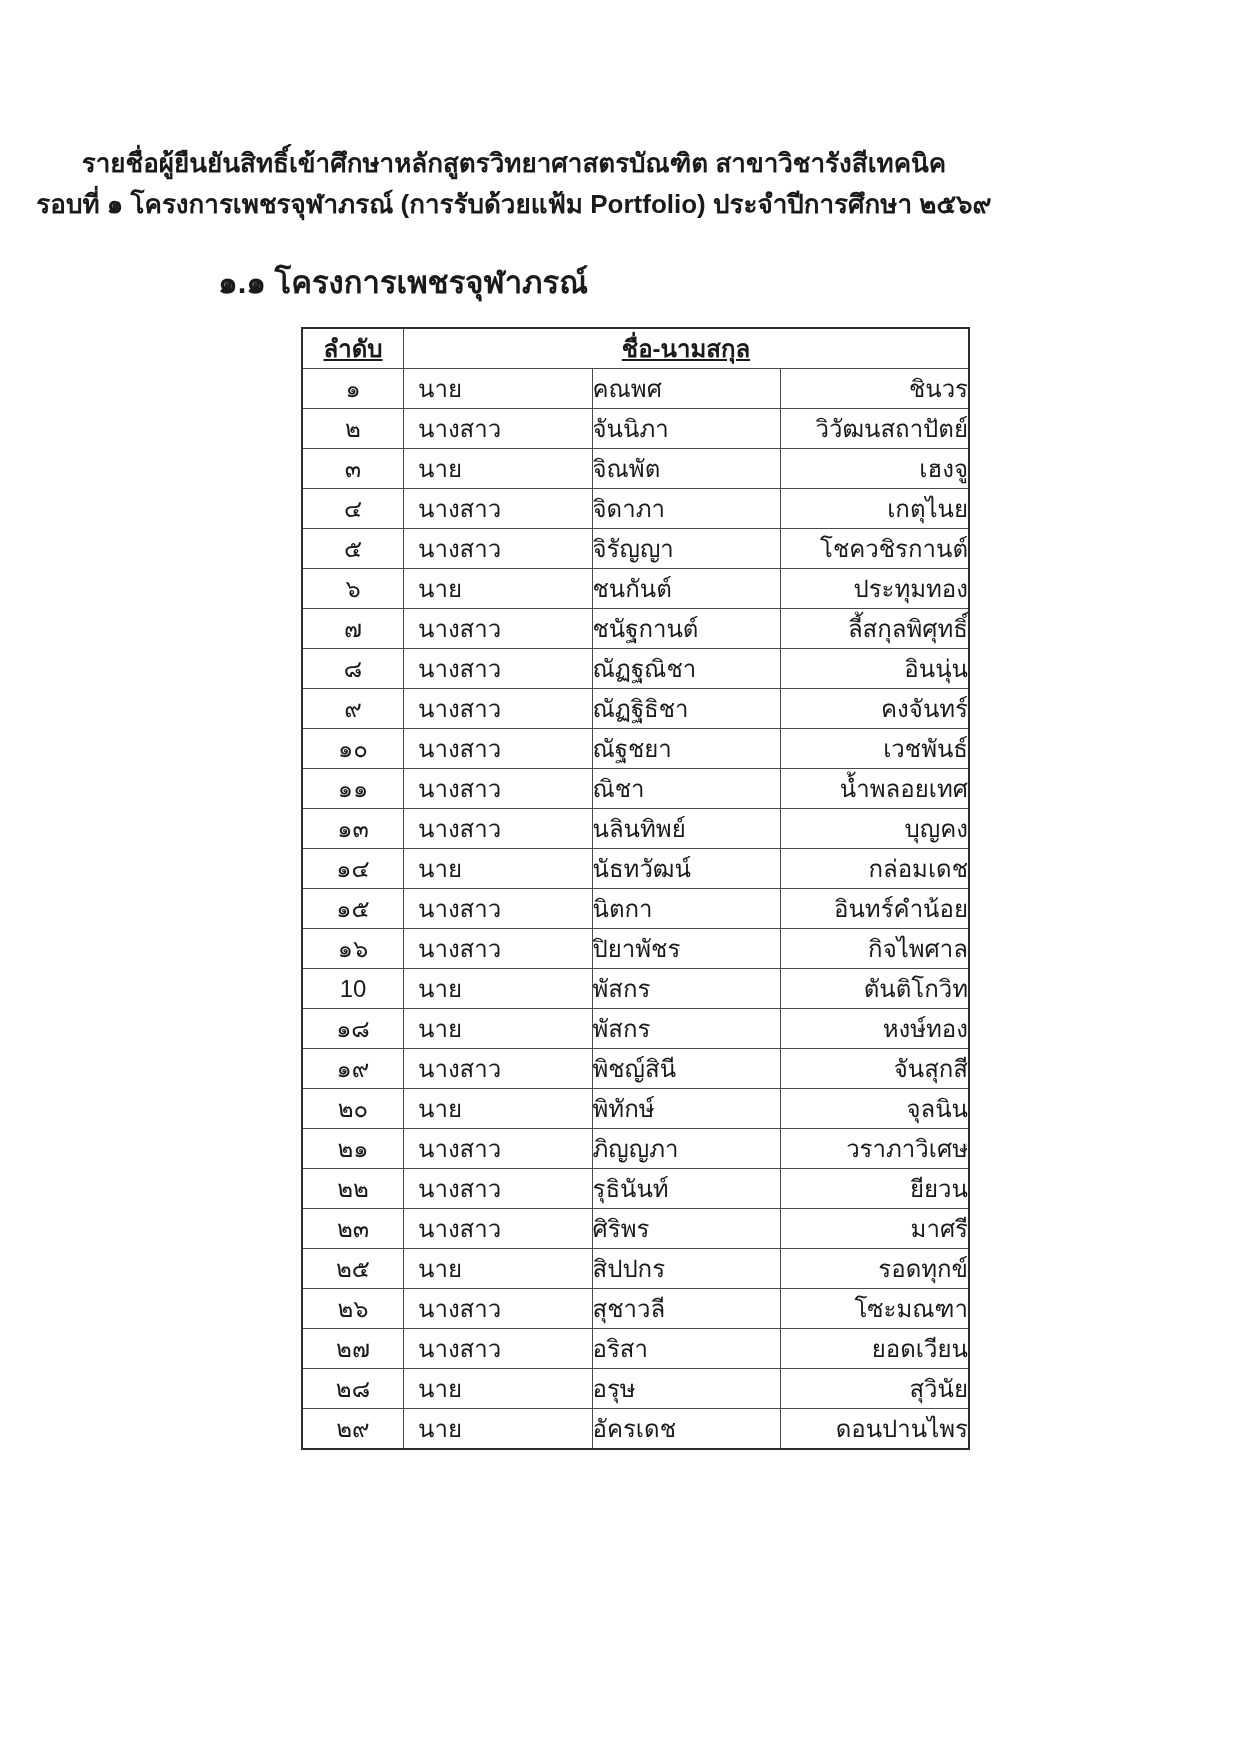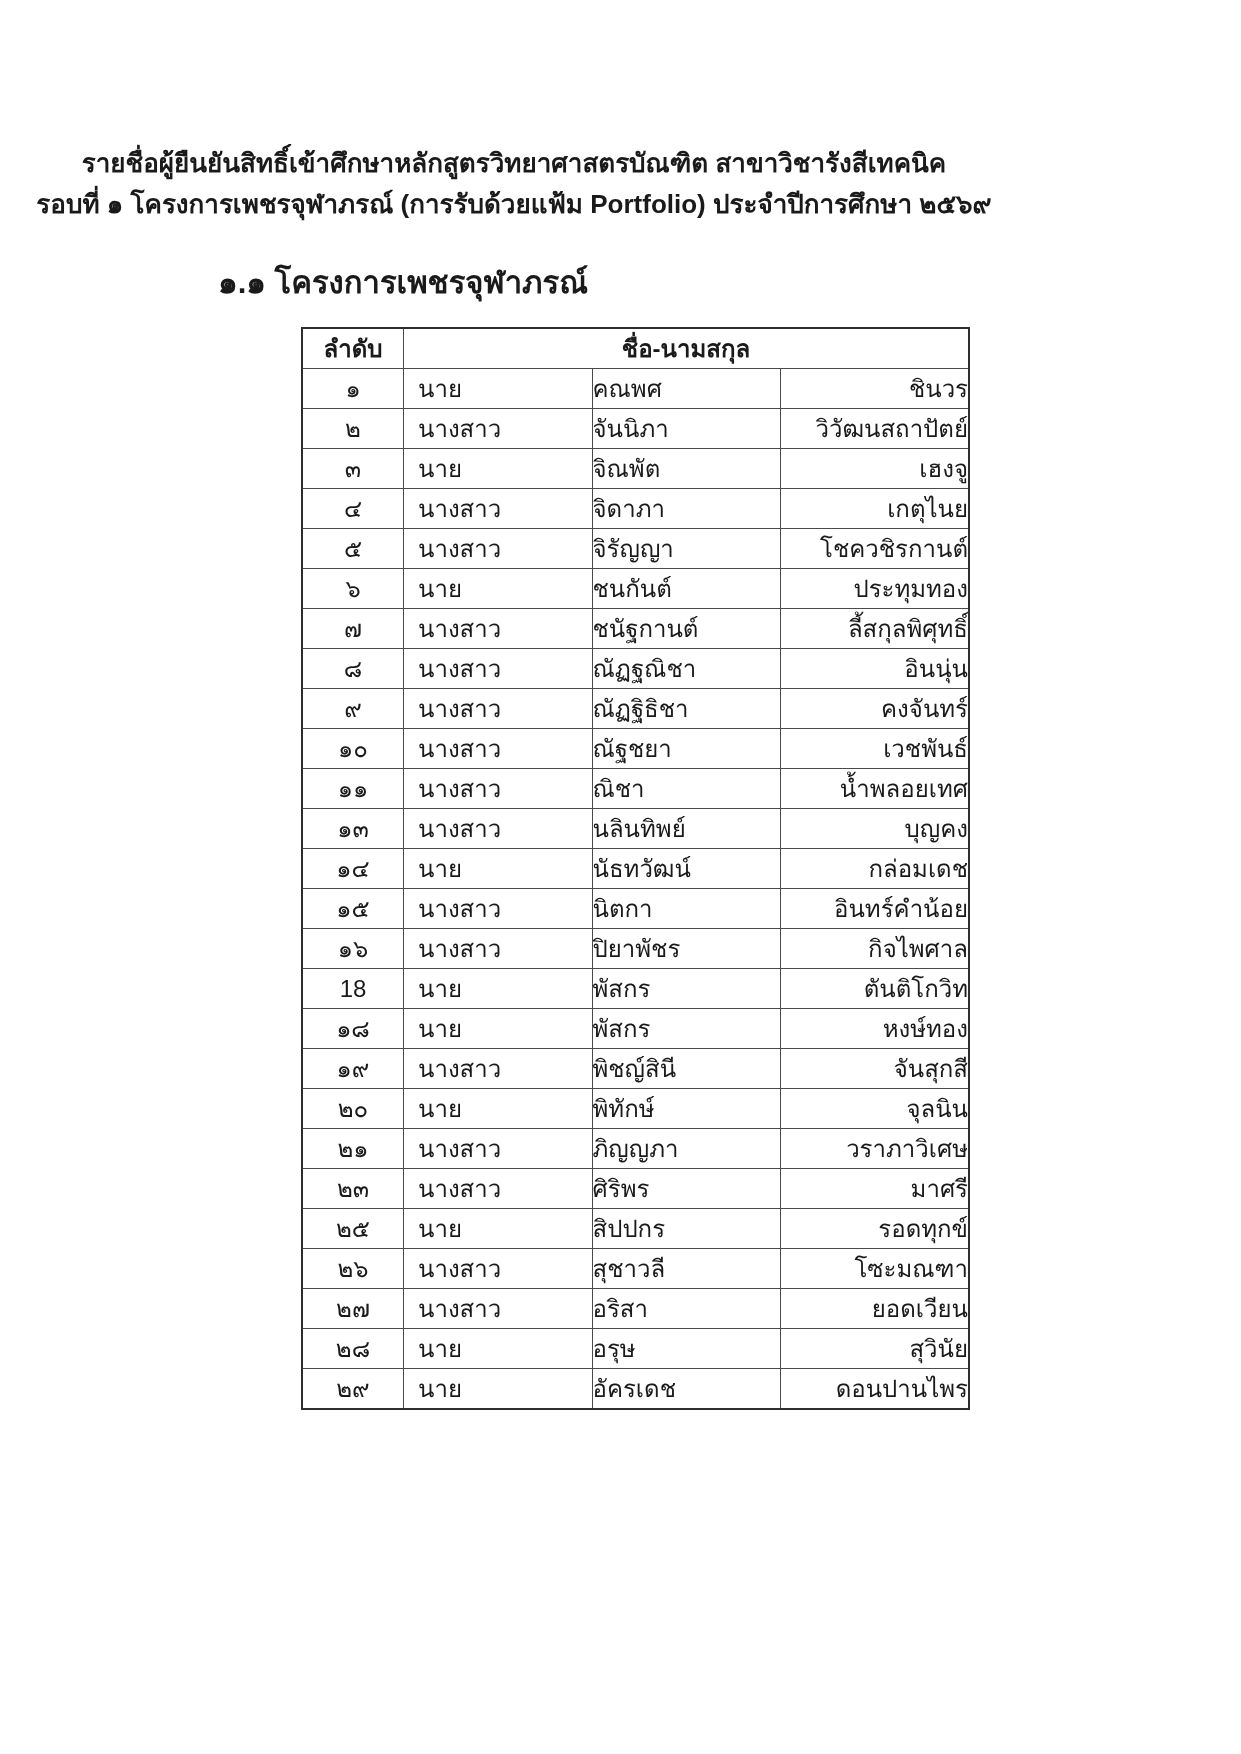--- a/index.html
+++ b/index.html
@@ -48,20 +48,21 @@
     font-weight: normal;
     padding: 0;
     overflow: hidden;
     white-space: nowrap;
   }
   table.students thead th {
     height: 38px;
     font-weight: bold;
     text-align: center;
     vertical-align: middle;
+    text-decoration: underline;
   }
   table.students tbody td {
     height: 39px;
     vertical-align: middle;
   }
   .col-no    { width: 100px; text-align: center; }
   .col-title { width: 110px; text-align: left; padding-left: 14px; }
   .col-first { width: 241px; text-align: left; padding-left: 16px; }
   .col-last  { width: 218px; text-align: right; padding-left: 14px; }
   table.students tbody td.col-title,
@@ -173,21 +174,21 @@
           <td class="col-first">นิตกา</td>
           <td class="col-last">อินทร์คำน้อย</td>
         </tr>
         <tr>
           <td class="col-no">๑๖</td>
           <td class="col-title">นางสาว</td>
           <td class="col-first">ปิยาพัชร</td>
           <td class="col-last">กิจไพศาล</td>
         </tr>
         <tr>
-          <td class="col-no">18</td>
+          <td class="col-no">10</td>
           <td class="col-title">นาย</td>
           <td class="col-first">พัสกร</td>
           <td class="col-last">ตันติโกวิท</td>
         </tr>
         <tr>
           <td class="col-no">๑๘</td>
           <td class="col-title">นาย</td>
           <td class="col-first">พัสกร</td>
           <td class="col-last">หงษ์ทอง</td>
         </tr>
@@ -203,20 +204,26 @@
           <td class="col-first">พิทักษ์</td>
           <td class="col-last">จุลนิน</td>
         </tr>
         <tr>
           <td class="col-no">๒๑</td>
           <td class="col-title">นางสาว</td>
           <td class="col-first">ภิญญภา</td>
           <td class="col-last">วราภาวิเศษ</td>
         </tr>
         <tr>
+          <td class="col-no">๒๒</td>
+          <td class="col-title">นางสาว</td>
+          <td class="col-first">รุธินันท์</td>
+          <td class="col-last">ยียวน</td>
+        </tr>
+        <tr>
           <td class="col-no">๒๓</td>
           <td class="col-title">นางสาว</td>
           <td class="col-first">ศิริพร</td>
           <td class="col-last">มาศรี</td>
         </tr>
         <tr>
           <td class="col-no">๒๕</td>
           <td class="col-title">นาย</td>
           <td class="col-first">สิปปกร</td>
           <td class="col-last">รอดทุกข์</td>

